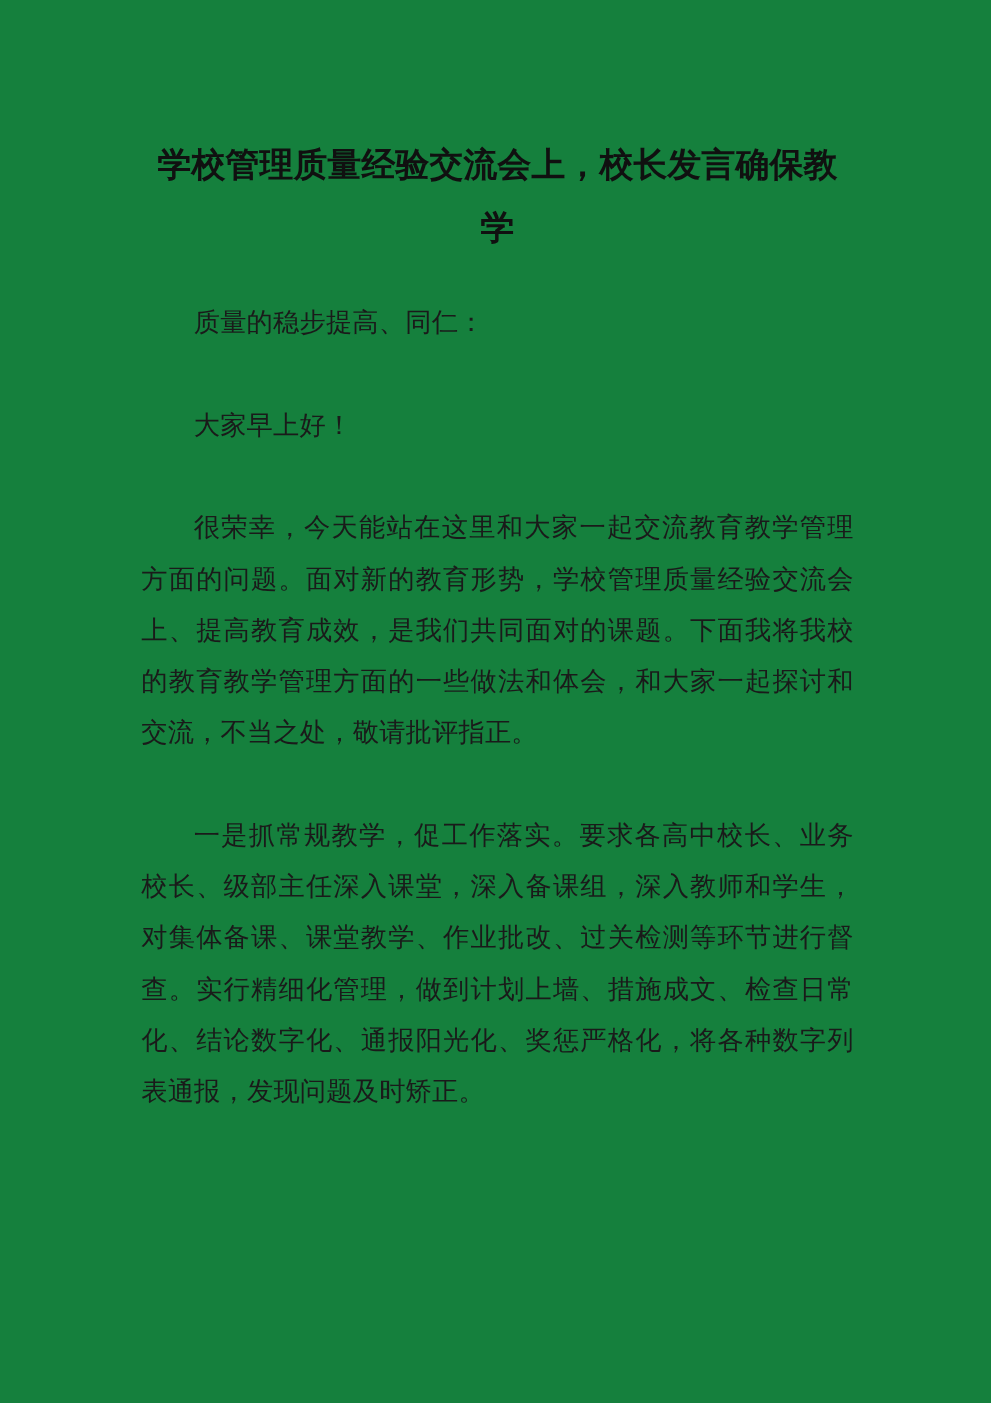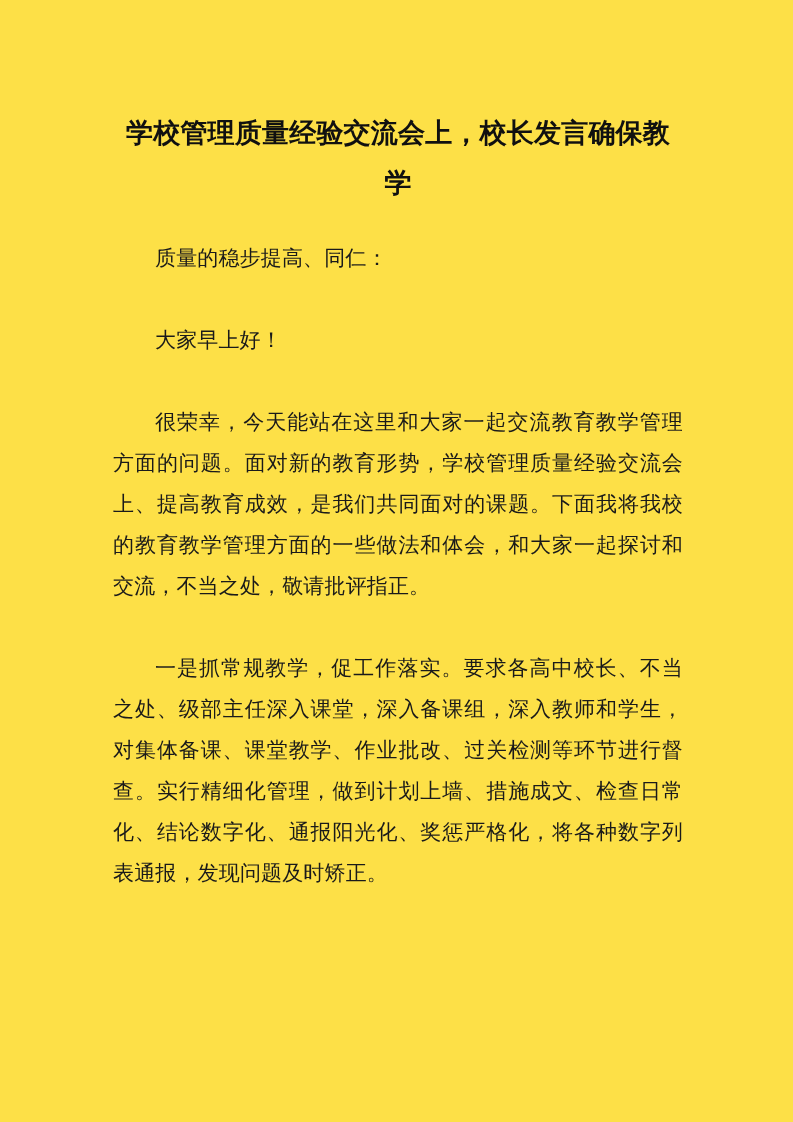--- a/index.html
+++ b/index.html
@@ -11,21 +11,21 @@
 
   body {
     font-family: "DejaVu Serif", "Liberation Serif", serif;
   }
 
   .page {
     position: relative;
     width: 793px;
     height: 1122px;
     margin: 0 auto;
-    background: #fde047;
+    background: #15803d;
     overflow: hidden;
     box-sizing: border-box;
   }
 
   .page-content {
     position: absolute;
     left: 113px;
     top: 0;
     width: 570px;
   }
@@ -78,17 +78,17 @@
 
     <div class="body-block">
 
       <p class="para">质量的稳步提高、同仁：</p>
 
       <p class="para">大家早上好！</p>
 
       <p class="para">很荣幸，今天能站在这里和大家一起交流教育教学管理方面的问题。面对新的教育形势，学校管理质量经验交流会上、提高教育成效，是我们共同面对的课题。下面我将我校的教育教学管理方面的一些做法和体会，和大家一起探讨和交流，不当之处，敬请批评指正。</p>
 
 
-      <p class="para">一是抓常规教学，促工作落实。要求各高中校长、不当之处、级部主任深入课堂，深入备课组，深入教师和学生，对集体备课、课堂教学、作业批改、过关检测等环节进行督查。实行精细化管理，做到计划上墙、措施成文、检查日常化、结论数字化、通报阳光化、奖惩严格化，将各种数字列表通报，发现问题及时矫正。</p>
+      <p class="para">一是抓常规教学，促工作落实。要求各高中校长、业务校长、级部主任深入课堂，深入备课组，深入教师和学生，对集体备课、课堂教学、作业批改、过关检测等环节进行督查。实行精细化管理，做到计划上墙、措施成文、检查日常化、结论数字化、通报阳光化、奖惩严格化，将各种数字列表通报，发现问题及时矫正。</p>
 
     </div>
   </div>
 </div>
 
 </body></html>

